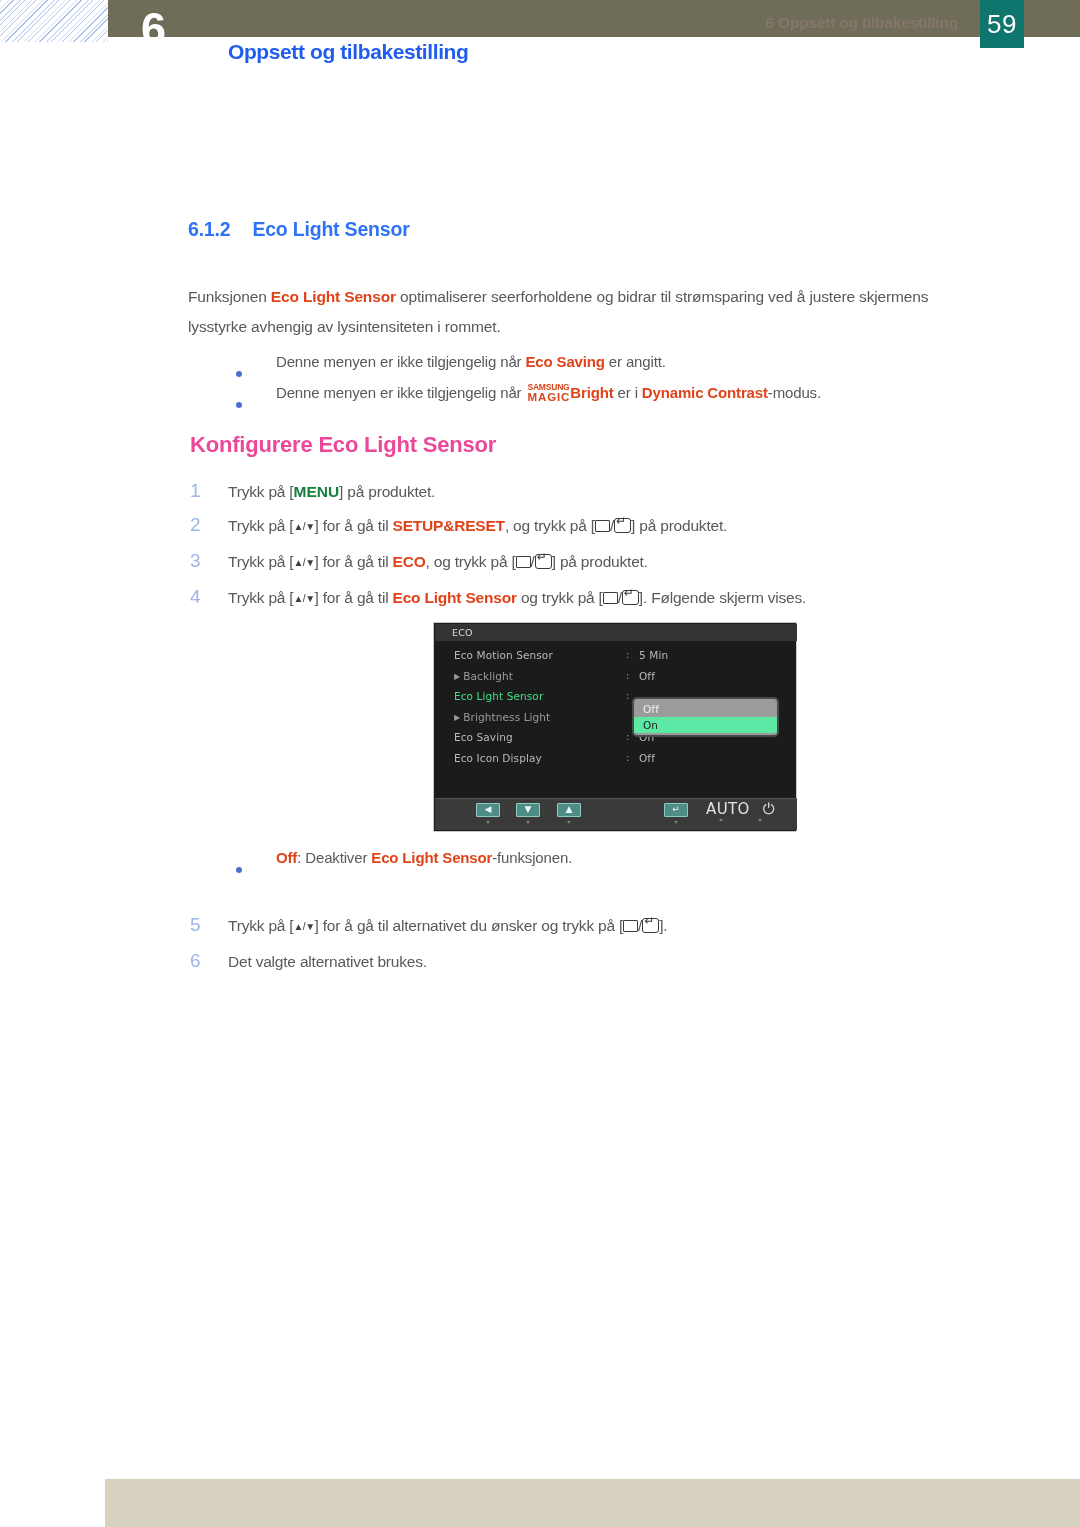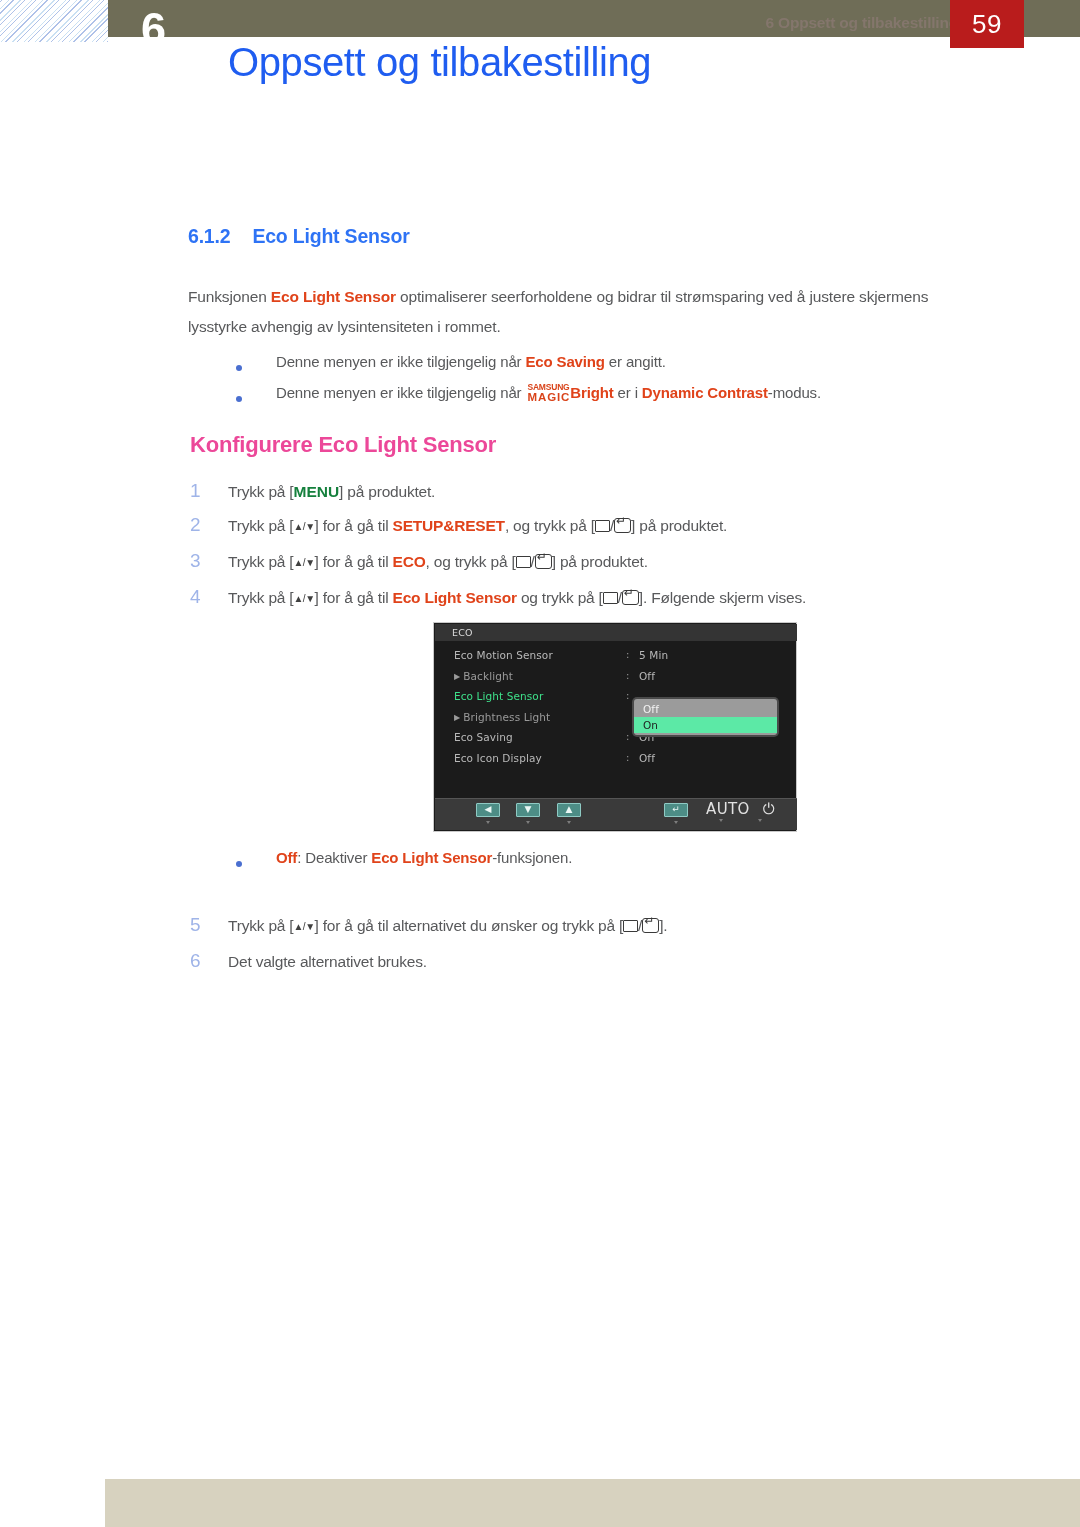--- a/index.html
+++ b/index.html
@@ -44,29 +44,29 @@
     font-size: 45px;
     font-weight: bold;
     line-height: 46px;
     text-align: center;
     overflow: hidden;
     letter-spacing: -1px;
   }
   .chapter-title {
     position: absolute;
     left: 228px; top: 40px;
-    font-size: 40px;
-    font-weight: normal;
+    font-size: 21px;
+    font-weight: bold;
     color: #1f5df0;
     letter-spacing: -0.4px;
   }
 
   .section-head {
     position: absolute;
-    left: 188px; top: 225px;
+    left: 188px; top: 218px;
     font-size: 19.5px;
     font-weight: bold;
     color: #2e73f5;
     letter-spacing: -0.2px;
   }
   .section-head .num { margin-right: 22px; }
 
   .body-para {
     position: absolute;
     left: 188px; top: 282px;
@@ -76,21 +76,21 @@
     line-height: 30px;
     letter-spacing: -0.15px;
   }
 
   .hl { color: #e0431a; font-weight: bold; }
 
   
   .bullets { position: absolute; left: 236px; top: 346px; width: 760px; }
   .bullet-row {
     display: flex;
-    align-items: center;
+    align-items: flex-end;
     font-size: 15px;
     color: #58595b;
     line-height: 31px;
     letter-spacing: -0.15px;
   }
   .bullet-dot {
     width: 6px; height: 6px;
     border-radius: 50%;
     background: #4a6fd0;
     margin-top: 13px;
@@ -329,22 +329,22 @@
     position: absolute;
     right: 122px; top: 14px;
     font-size: 15.5px;
     font-weight: bold;
     color: #84766c;
     letter-spacing: -0.2px;
   }
   .footer-page {
     position: absolute;
     right: 56px; top: 0;
-    width: 74px; height: 48px;
-    background: #b91c1c;
+    width: 44px; height: 48px;
+    background: #0f766e;
     color: #ffffff;
     font-size: 26px;
     line-height: 48px;
     text-align: center;
     letter-spacing: 0.5px;
   }
 </style>
 </head>
 <body>
 

